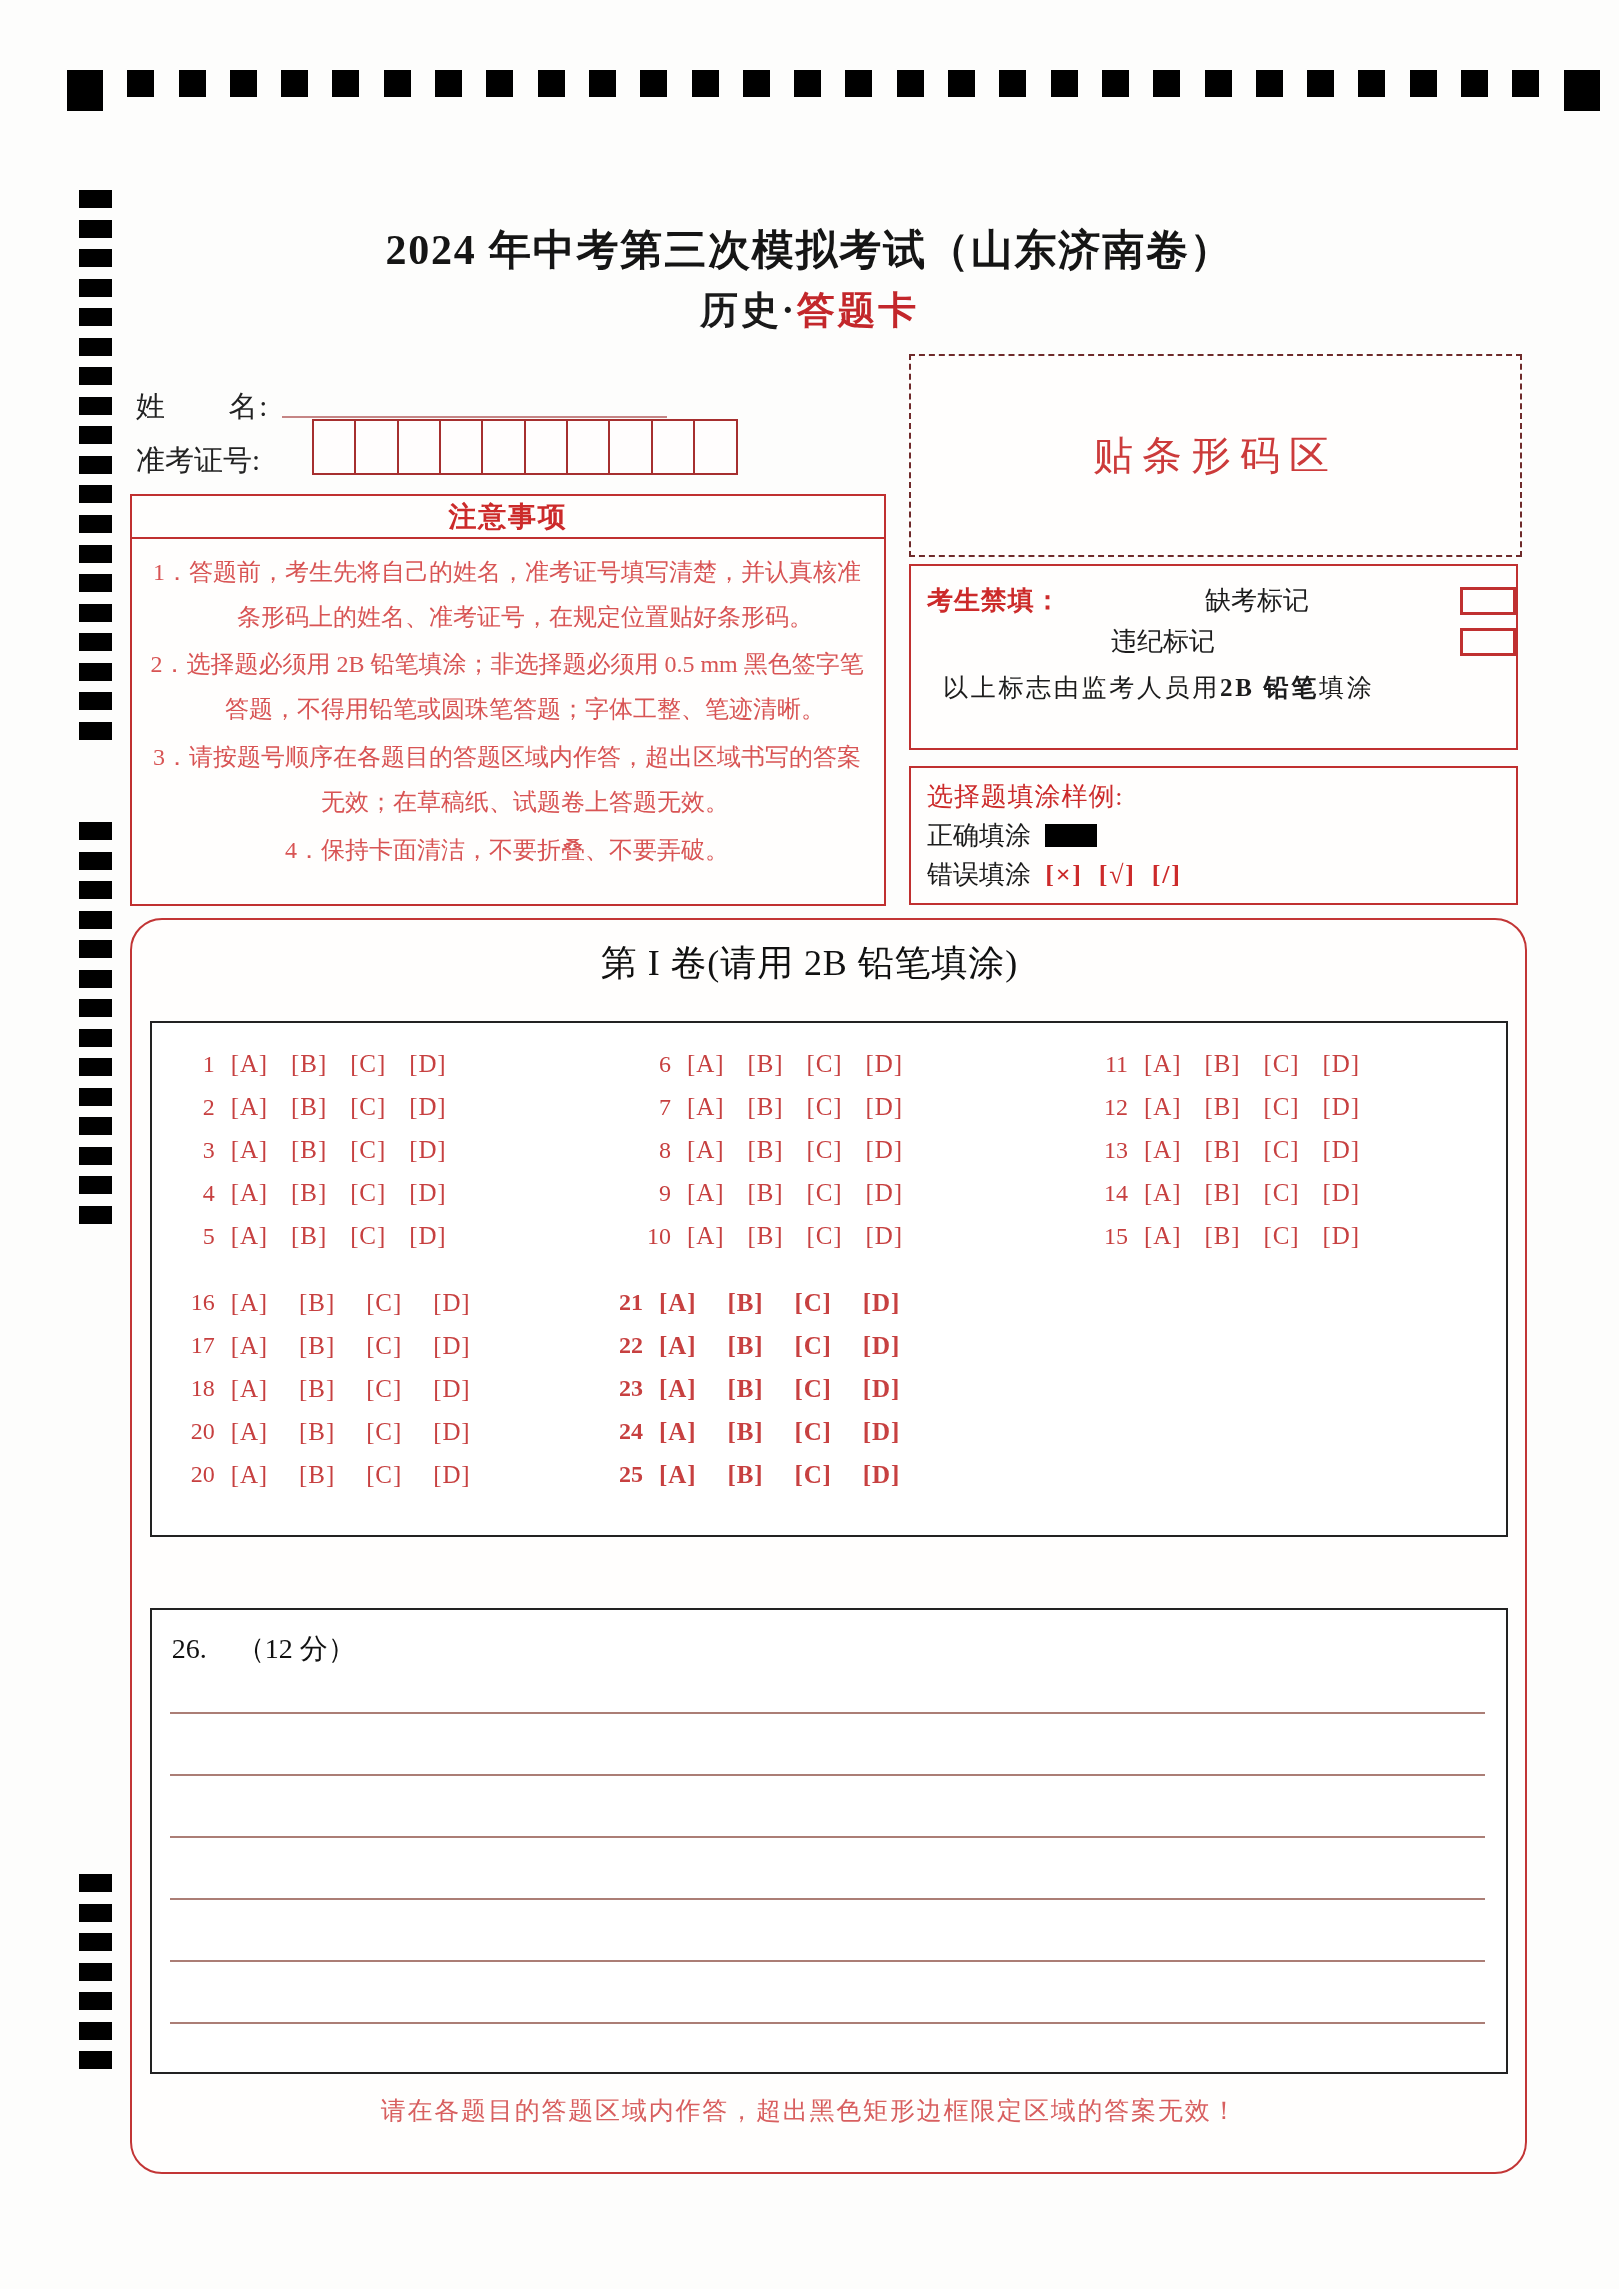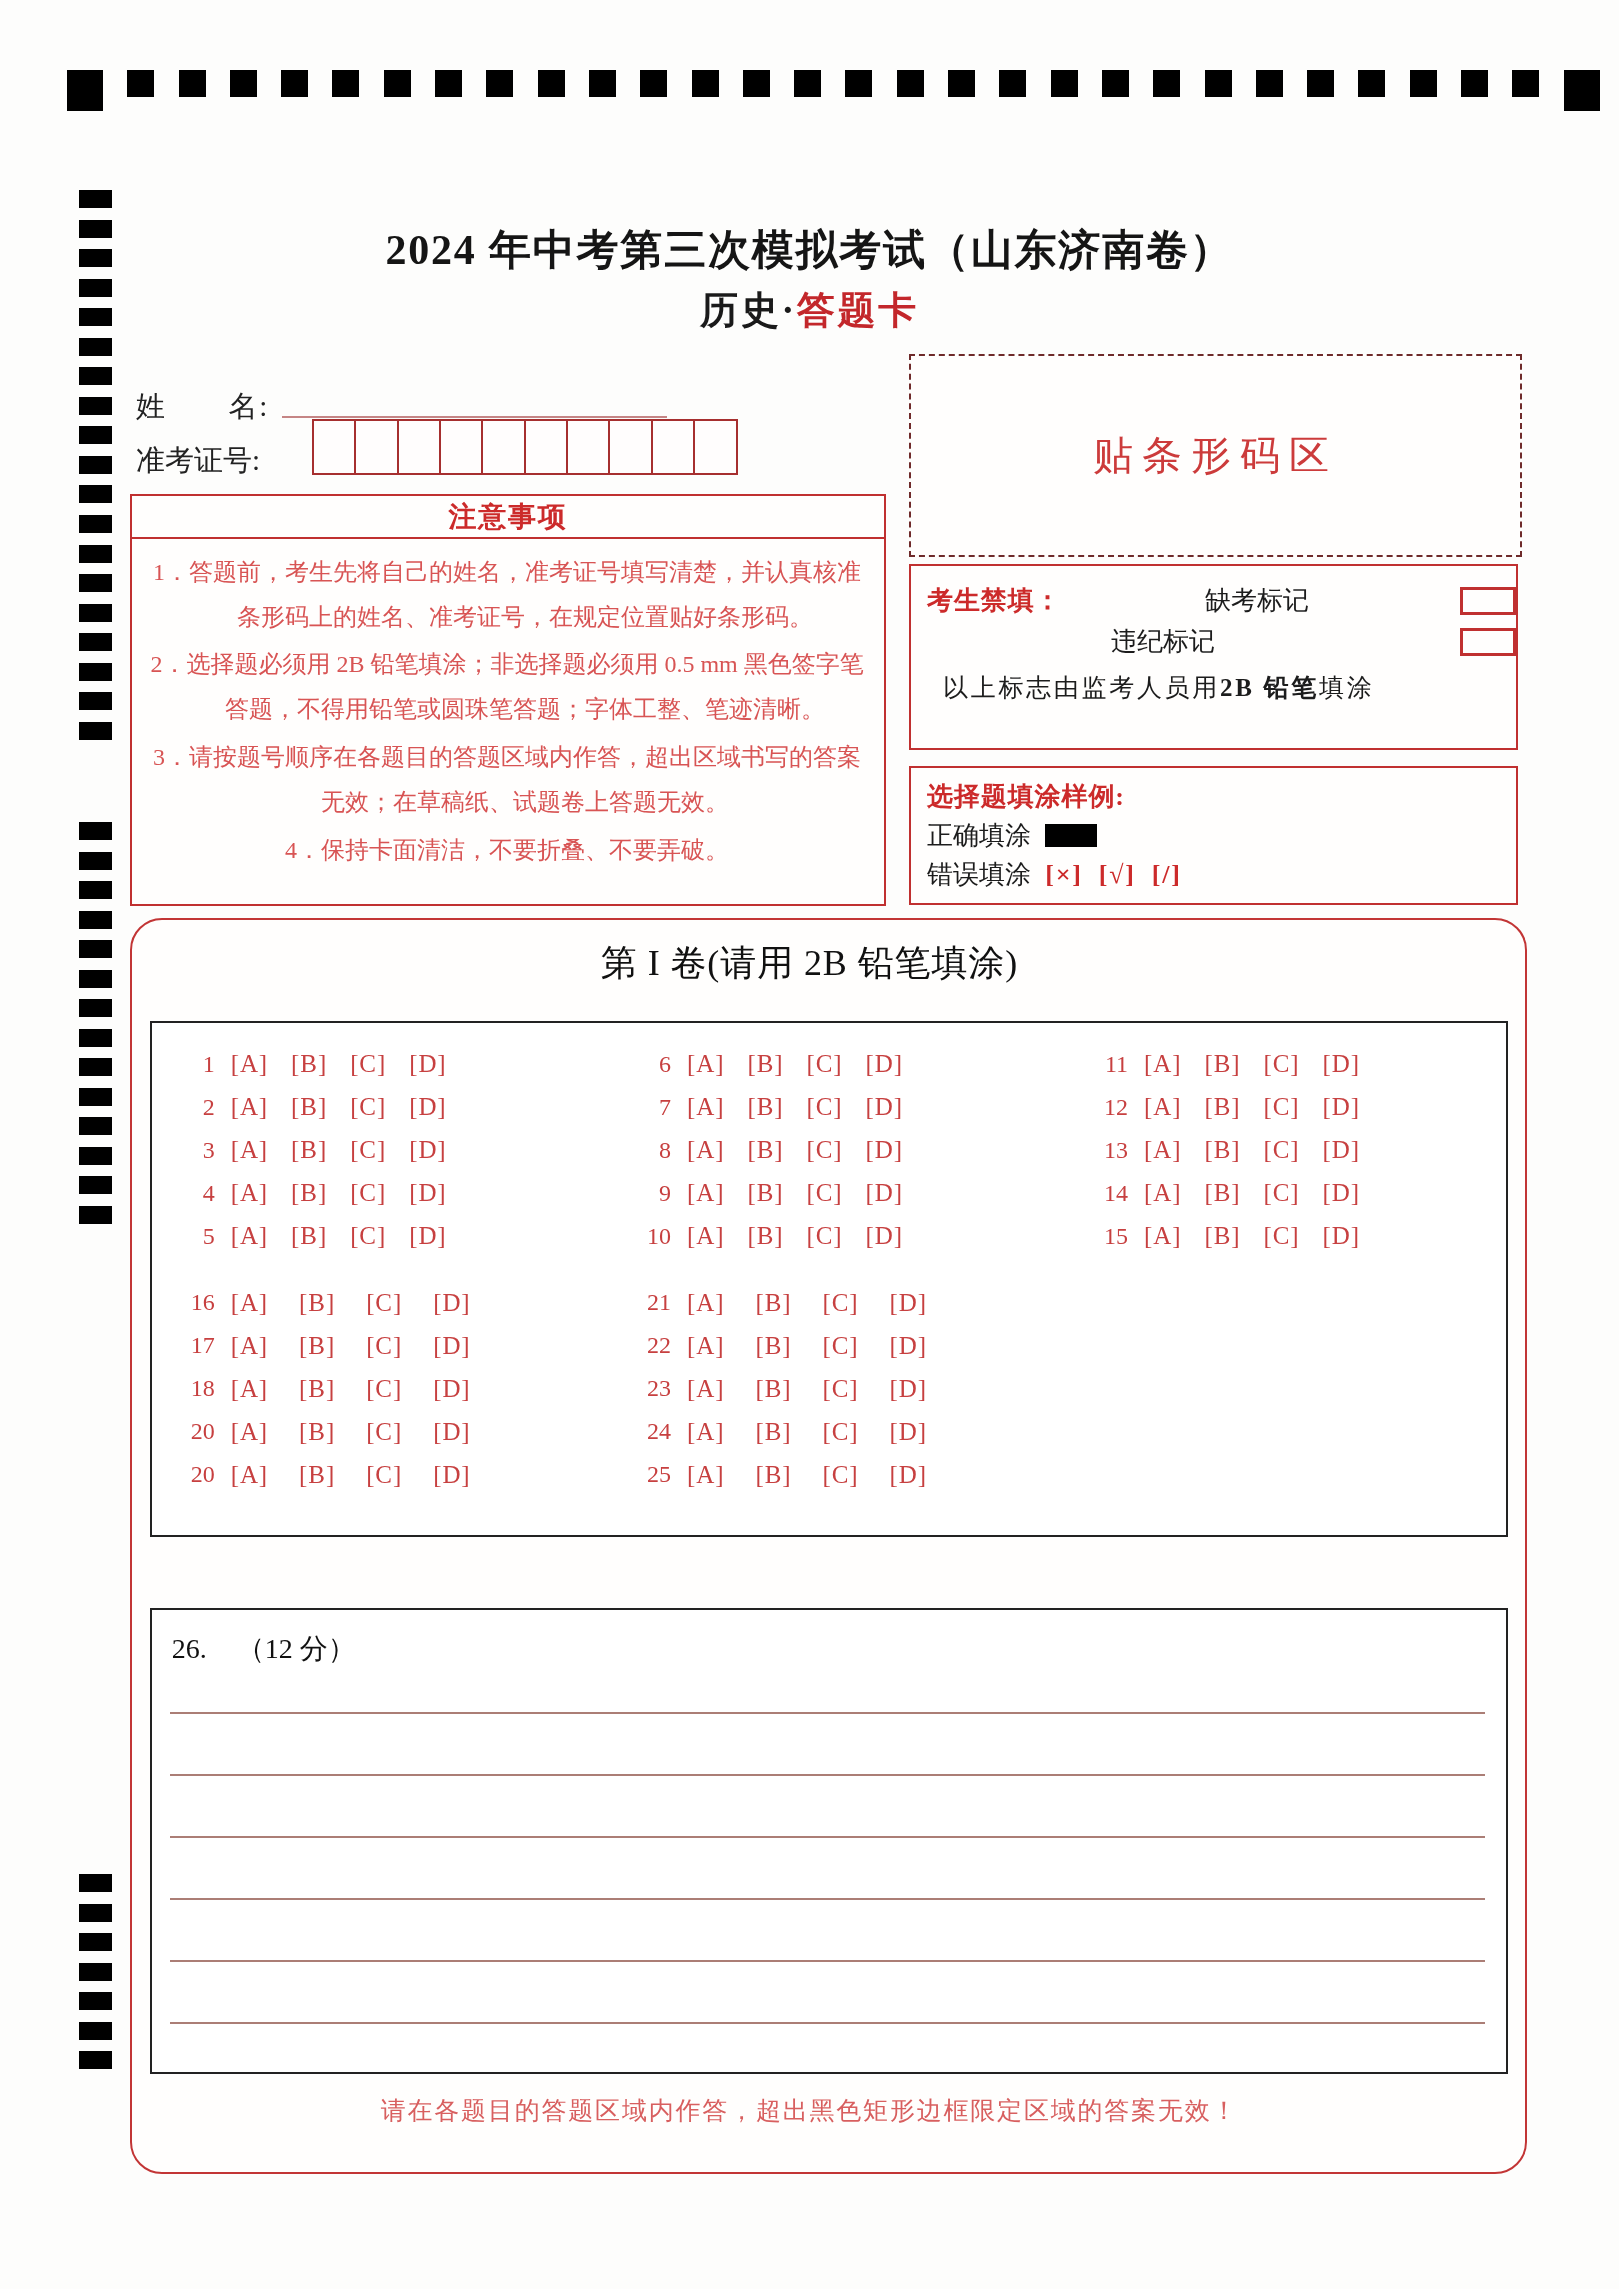--- a/index.html
+++ b/index.html
@@ -37,21 +37,21 @@
   .barcode-label{color:#cc3b3b;font-size:40px;letter-spacing:9px;}
   
   .forbidden-box{position:absolute;left:909px;top:564px;width:609px;height:186px;border:2.7px solid #c03030;padding:14.3px 0 0 16px;box-sizing:border-box;font-size:26px;color:#1c1c1c;background:#fffefd;}
   .fb-row{display:flex;align-items:center;height:41px;justify-content:space-between;}
   .fb-title{color:#cc2a2a;font-weight:bold;width:184px;letter-spacing:0.9px;}
   .fb-indent{margin-left:184px;}
   .mark-rect{display:inline-block;width:50px;height:21.5px;border:3.6px solid #c03030;margin-left:57px;background:#fffefd;}
   .fb-note{margin-top:9px;letter-spacing:2.7px;font-size:25px;margin-left:16px;}
   
   .sample-box{position:absolute;left:909px;top:766px;width:609px;height:139px;border:2.7px solid #c03030;padding:9px 0 0 16px;box-sizing:border-box;background:#fffefd;}
-  .sample-title{color:#cc2a2a;font-weight:bold;font-size:26px;height:39px;line-height:39px;letter-spacing:0.9px;}
+  .sample-title{color:#cc2a2a;font-weight:normal;font-size:26px;height:39px;line-height:39px;letter-spacing:0.9px;}
   .sample-row{display:flex;align-items:center;height:39px;font-size:26px;color:#1c1c1c;}
   .filled-rect{display:inline-block;width:52px;height:23px;background:#000;margin-left:14.3px;}
   .wrong-marks{color:#cc2a2a;margin-left:14.3px;letter-spacing:1.8px;font-weight:bold;}
   .wrong-marks span{margin-right:16px;}
   
   .main-box{position:absolute;left:130px;top:918px;width:1393px;height:1252px;border:2.7px solid #c23535;border-radius:32px;background:#fffefd;}
   .sec-title{position:absolute;left:0;width:100%;text-align:center;font-size:36px;color:#111;letter-spacing:0.9px;}
   .sec1-title{top:939px;}
   .sec2-title{top:1546px;}
   .choice-grid{position:absolute;left:150px;top:1021px;width:1354px;height:512px;border:2.7px solid #222;background:#fff;}
@@ -360,21 +360,21 @@
           <span class="opt">[D]</span>
         </div>
         <div class="mc-row">
           <span class="q-num">20</span>
           <span class="opt">[A]</span>
           <span class="opt">[B]</span>
           <span class="opt">[C]</span>
           <span class="opt">[D]</span>
         </div>
       </div>
-      <div class="mc-col g2" style="left: 476px; top: 258px;">
+      <div class="mc-col g2" style="left: 448px; top: 258px; font-weight: bold;">
         <div class="mc-row">
           <span class="q-num">21</span>
           <span class="opt">[A]</span>
           <span class="opt">[B]</span>
           <span class="opt">[C]</span>
           <span class="opt">[D]</span>
         </div>
         <div class="mc-row">
           <span class="q-num">22</span>
           <span class="opt">[A]</span>

